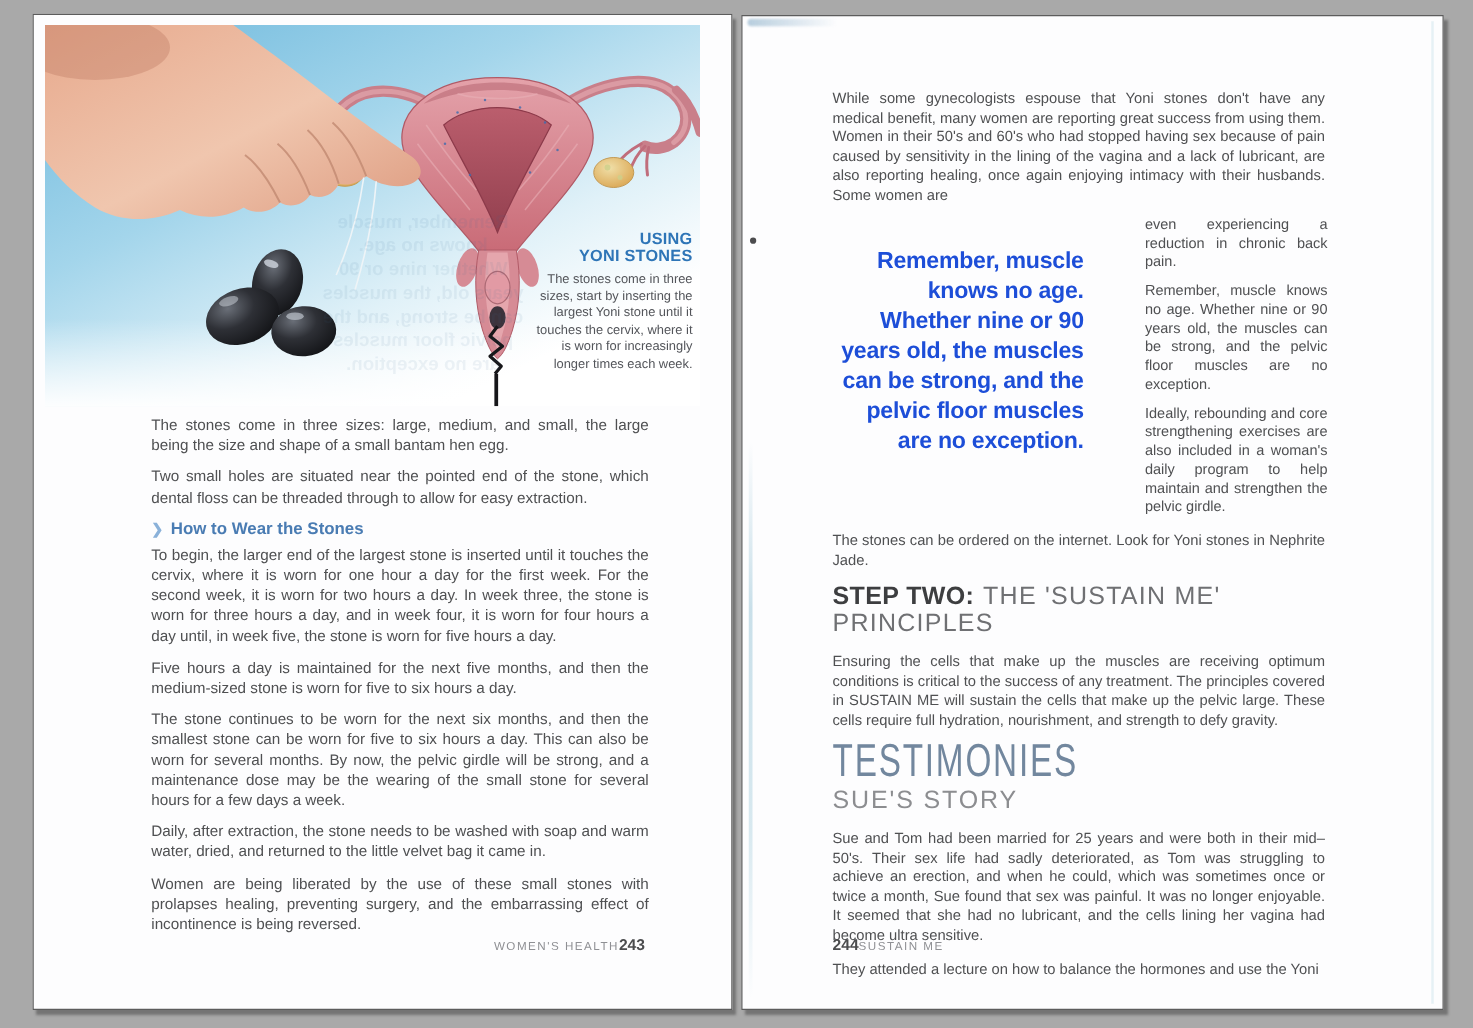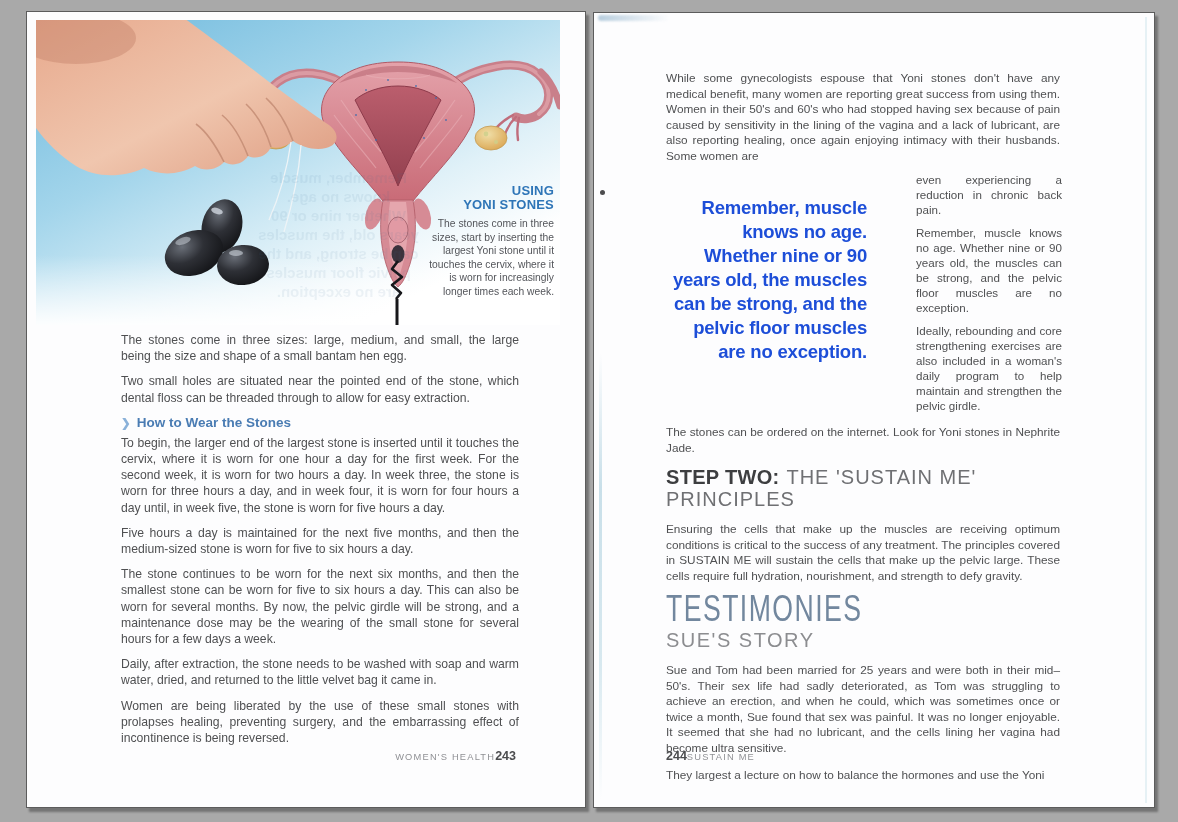--- a/index.html
+++ b/index.html
@@ -254,20 +254,20 @@
     </div>
 
     <p>The stones can be ordered on the internet. Look for Yoni stones in Nephrite Jade.</p>
 
     <h2 class="step"><span class="step-strong">STEP TWO:</span><span class="step-rest">THE 'SUSTAIN ME' PRINCIPLES</span></h2>
     <p>Ensuring the cells that make up the muscles are receiving optimum conditions is critical to the success of any treatment. The principles covered in SUSTAIN ME will sustain the cells that make up the pelvic large. These cells require full hydration, nourishment, and strength to defy gravity.</p>
 
     <h1 class="testimonies">TESTIMONIES</h1>
     <h2 class="story">SUE'S STORY</h2>
     <p>Sue and Tom had been married for 25 years and were both in their mid–50's. Their sex life had sadly deteriorated, as Tom was struggling to achieve an erection, and when he could, which was sometimes once or twice a month, Sue found that sex was painful. It was no longer enjoyable. It seemed that she had no lubricant, and the cells lining her vagina had become ultra sensitive.</p>
-    <p>They largest a lecture on how to balance the hormones and use the Yoni</p>
+    <p>They attended a lecture on how to balance the hormones and use the Yoni</p>
   </div>
 
   <div class="page-footer pf-left-align">
     <span class="pf-num">244</span>
     <span class="pf-label">SUSTAIN ME</span>
   </div>
 </div>
 
 </body></html>

